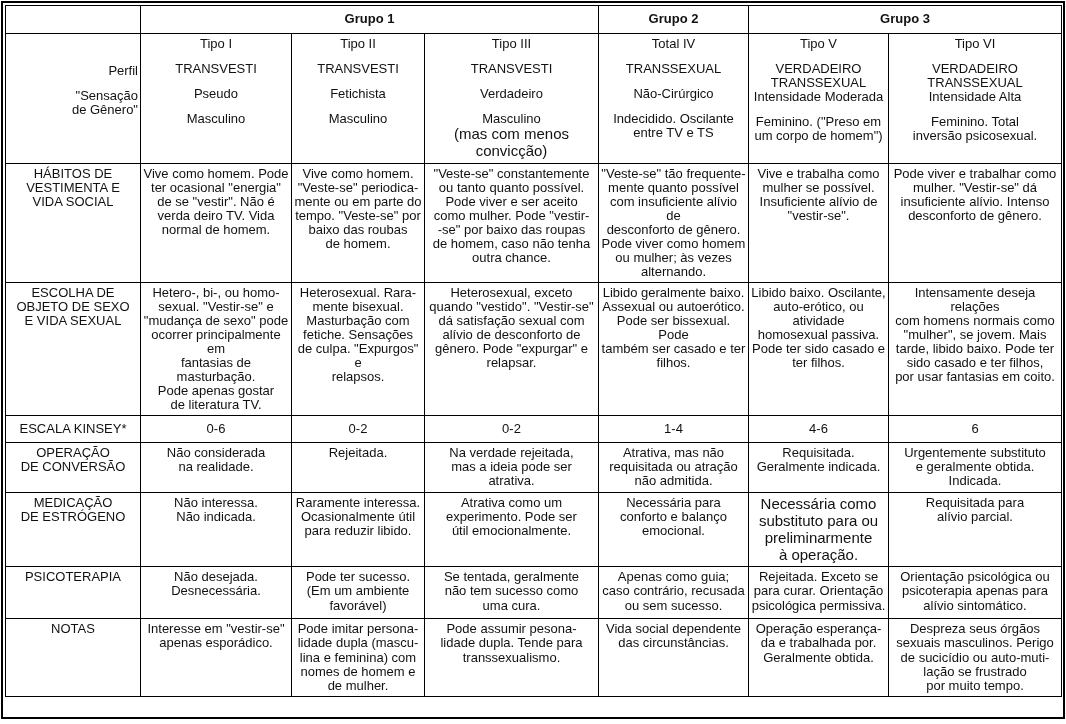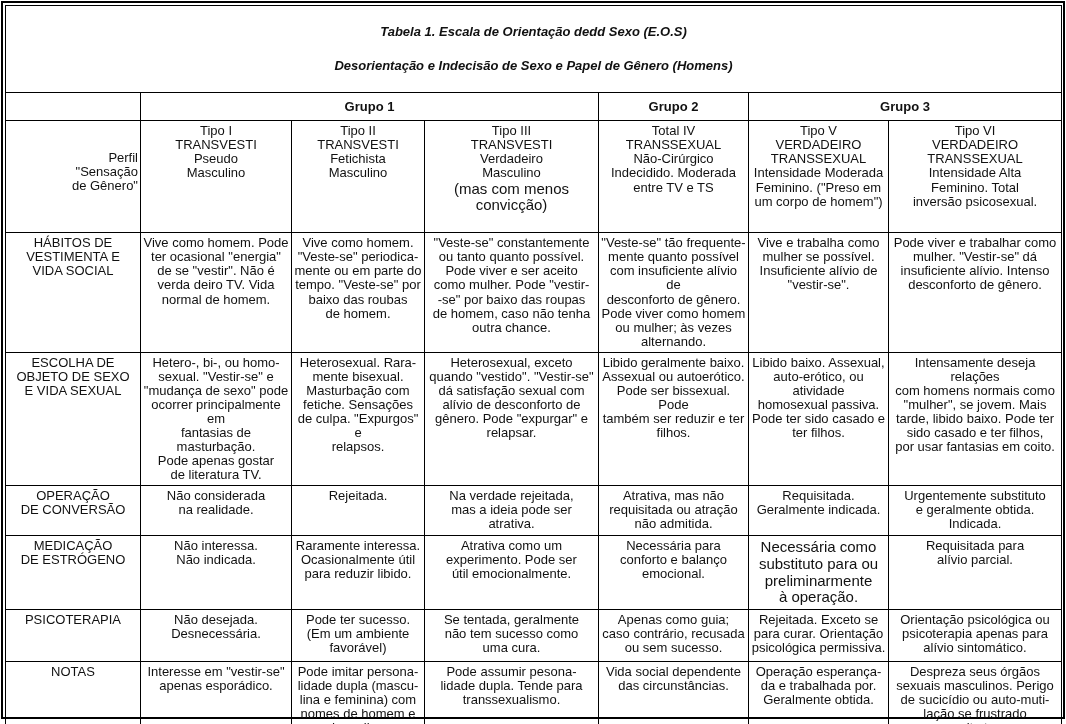--- a/index.html
+++ b/index.html
@@ -42,21 +42,21 @@
     height: 28px;
     vertical-align: middle;
     font-weight: bold;
     padding: 2px;
   }
   .para { margin: 0; white-space: pre-line; }
   .para.small { font-size: 15px; line-height: 1.12; }
   .para.tight { margin-top: 0 !important; }
 
   tr[data-row="perfil"] td { height: 112px; }
-  tr[data-row="perfil"] .para + .para { margin-top: 0; }
+  tr[data-row="perfil"] .para + .para { margin-top: 11px; }
   tr[data-row="perfil"] td.label-cell { padding-top: 30px; text-align: right; }
   tr[data-row="habitos"] td { height: 94px; }
   tr[data-row="escolha"] td { height: 109px; text-align: center; }
   tr[data-row="kinsey"] td { height: 27px; vertical-align: middle; padding: 1px 2px; }
   tr[data-row="operacao"] td { height: 50px; }
   tr[data-row="medicacao"] td { height: 49px; margin-top: 41px; }
   tr[data-row="psicoterapia"] td { height: 52px; text-align: center; }
   tr[data-row="notas"] td { height: 74px; }
 </style>
 </head>
@@ -67,41 +67,35 @@
     <colgroup>
       <col style="width:135px">
       <col style="width:151px">
       <col style="width:133px">
       <col style="width:174px">
       <col style="width:150px">
       <col style="width:140px">
       <col style="width:173px">
     </colgroup>
     <tbody>
-      <tr>
-        <td class="title-cell" colspan="7">
-          <div class="title-line">Tabela 1. Escala de Orientação dedd Sexo (E.O.S)</div>
-          <div class="title-line">Desorientação e Indecisão de Sexo e Papel de Gênero (Homens)</div>
-        </td>
-      </tr>
       <tr>
         <td class="corner-cell"></td>
         <td class="group-cell" colspan="3">Grupo 1</td>
         <td class="group-cell" colspan="1">Grupo 2</td>
         <td class="group-cell" colspan="2">Grupo 3</td>
       </tr>
     </tbody>
     <tbody>
         <tr data-row="perfil">
           <td class="label-cell"><div class="para">Perfil</div><div class="para">"Sensação
 de Gênero"</div></td>
           <td class="data-cell"><div class="para">Tipo I</div><div class="para">TRANSVESTI</div><div class="para">Pseudo</div><div class="para">Masculino</div></td>
           <td class="data-cell"><div class="para">Tipo II</div><div class="para">TRANSVESTI</div><div class="para">Fetichista</div><div class="para">Masculino</div></td>
           <td class="data-cell"><div class="para">Tipo III</div><div class="para">TRANSVESTI</div><div class="para">Verdadeiro</div><div class="para">Masculino</div><div class="para small tight">(mas com menos convicção)</div></td>
-          <td class="data-cell"><div class="para">Total IV</div><div class="para">TRANSSEXUAL</div><div class="para">Não-Cirúrgico</div><div class="para">Indecidido. Moderada
+          <td class="data-cell"><div class="para">Total IV</div><div class="para">TRANSSEXUAL</div><div class="para">Não-Cirúrgico</div><div class="para">Indecidido. Oscilante
 entre TV e TS</div></td>
           <td class="data-cell"><div class="para">Tipo V</div><div class="para">VERDADEIRO
 TRANSSEXUAL
 Intensidade Moderada</div><div class="para">Feminino. ("Preso em
 um corpo de homem")</div></td>
           <td class="data-cell"><div class="para">Tipo VI</div><div class="para">VERDADEIRO
 TRANSSEXUAL
 Intensidade Alta</div><div class="para">Feminino. Total
 inversão psicosexual.</div></td>
         </tr>
@@ -162,33 +156,42 @@
 relapsos.</div></td>
           <td class="data-cell"><div class="para">Heterosexual, exceto
 quando "vestido". "Vestir-se"
 dá satisfação sexual com
 alívio de desconforto de
 gênero. Pode "expurgar" e
 relapsar.</div></td>
           <td class="data-cell"><div class="para">Libido geralmente baixo.
 Assexual ou autoerótico.
 Pode ser bissexual. Pode
-também ser reduzir e ter
+também ser casado e ter
 filhos.</div></td>
-          <td class="data-cell"><div class="para">Libido baixo. Assexual,
+          <td class="data-cell"><div class="para">Libido baixo. Oscilante,
 auto-erótico, ou atividade
 homosexual passiva.
 Pode ter sido casado e
 ter filhos.</div></td>
           <td class="data-cell"><div class="para">Intensamente deseja relações
 com homens normais como
 "mulher", se jovem. Mais
 tarde, libido baixo. Pode ter
 sido casado e ter filhos,
 por usar fantasias em coito.</div></td>
+        </tr>
+        <tr data-row="kinsey">
+          <td class="label-cell"><div class="para">ESCALA KINSEY*</div></td>
+          <td class="data-cell"><div class="para">0-6</div></td>
+          <td class="data-cell"><div class="para">0-2</div></td>
+          <td class="data-cell"><div class="para">0-2</div></td>
+          <td class="data-cell"><div class="para">1-4</div></td>
+          <td class="data-cell"><div class="para">4-6</div></td>
+          <td class="data-cell"><div class="para">6</div></td>
         </tr>
         <tr data-row="operacao">
           <td class="label-cell"><div class="para">OPERAÇÃO
 DE CONVERSÃO</div></td>
           <td class="data-cell"><div class="para">Não considerada
 na realidade.</div></td>
           <td class="data-cell"><div class="para">Rejeitada.</div></td>
           <td class="data-cell"><div class="para">Na verdade rejeitada,
 mas a ideia pode ser
 atrativa.</div></td>

